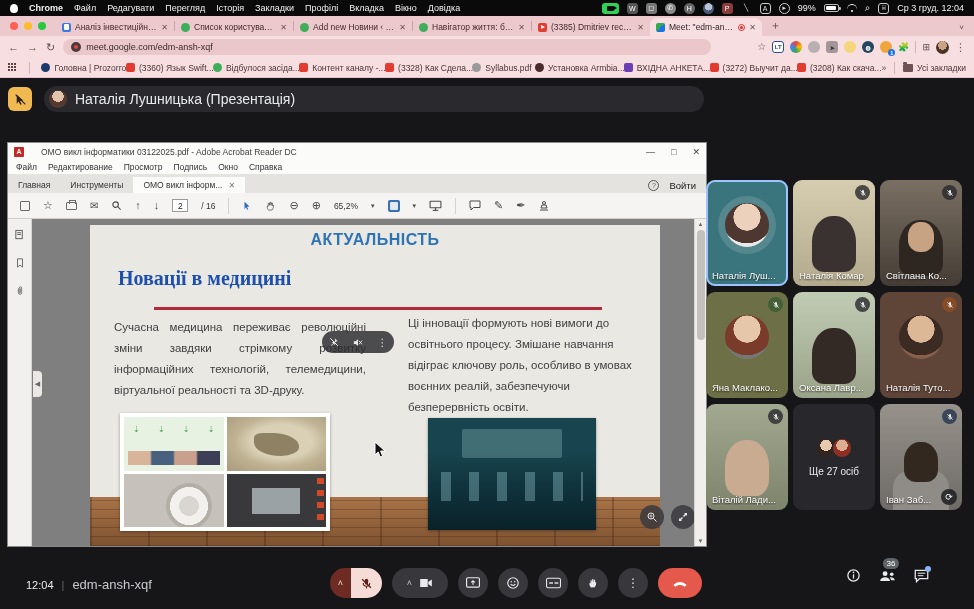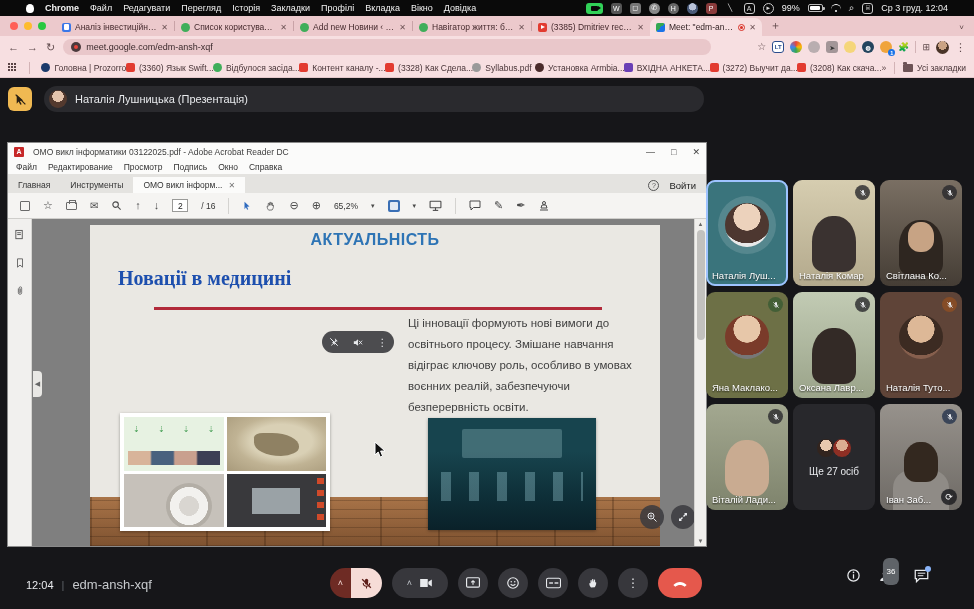--- a/index.html
+++ b/index.html
@@ -2,21 +2,21 @@
 <html><head>
 <meta charset="utf-8">
 <style>
   * { margin:0; padding:0; box-sizing:border-box; }
   html,body { background:#000; }
   body { font-family:"Liberation Sans", sans-serif; }
   .screen { position:relative; width:974px; height:609px; overflow:hidden; background:#1a1a1e; }
 
   
   .menubar { position:absolute; left:0; top:0; width:974px; height:16px; background:#0a0a0a;
-    display:flex; align-items:center; color:#f2f2f2; font-size:9px; padding:0 26px; }
+    display:flex; align-items:center; color:#f2f2f2; font-size:9px; padding:0 10px; }
   .menubar .mb-left { display:flex; align-items:center; gap:11px; }
   .menubar .mb-item.first { font-weight:bold; }
   .menubar .mb-right { margin-left:auto; display:flex; align-items:center; gap:8px; }
   .apple-glyph { width:8px; height:9px; background:#fff; border-radius:50% 50% 45% 45%; display:inline-block; }
   .mb-app { width:11px; height:11px; border-radius:3px; display:inline-flex; align-items:center; justify-content:center;
     font-size:7px; color:#fff; }
   .cam-green { width:17px; height:11px; border-radius:3px; background:#31d158; display:inline-flex; align-items:center; justify-content:center; }
   .cam-green i { width:7px; height:5px; background:#0a0a0a; border-radius:1px; display:block; position:relative; }
   .cam-green i:after { content:""; position:absolute; right:-3px; top:0.5px; border-left:3px solid #0a0a0a;
     border-top:2px solid transparent; border-bottom:2px solid transparent; }
@@ -80,25 +80,25 @@
   .folder-ico:before { content:""; position:absolute; left:0; top:-2px; width:4px; height:2px; background:#6d5356; border-radius:1px 1px 0 0; }
 
   
   .meet-area { position:absolute; left:0; top:78px; width:974px; height:531px; background:#161619; }
   .amber-btn { position:absolute; left:8px; top:9px; width:24px; height:24px; border-radius:6px; background:#f0b952;
     display:flex; align-items:center; justify-content:center; }
   .presenter-pill { position:absolute; left:44px; top:8px; width:660px; height:26px; border-radius:13px; background:#2a2a2e;
     display:flex; align-items:center; gap:8px; padding:0 5px; }
   .presenter-pill .pav { width:18px; height:18px; border-radius:50%;
     background:radial-gradient(circle at 50% 35%, #e3c3ac 0 38%, #53392e 39%); }
-  .presenter-pill .pname { color:#e8eaed; font-size:11px; }
+  .presenter-pill .pname { color:#e8eaed; font-size:14px; }
 
   
   .pdfwin { position:absolute; left:8px; top:65px; width:698px; height:403px; background:#fbfbfa; outline:1px solid #8a8a8a; }
-  .pdf-titlebar { height:17px; display:flex; align-items:center; gap:9px; padding:0 6px; background:#fbfbfa; }
+  .pdf-titlebar { height:17px; display:flex; align-items:center; gap:17px; padding:0 6px; background:#fbfbfa; }
   .adobe-ico { width:10px; height:10px; background:#c62828; color:#fff; font-size:7px; font-weight:bold;
     display:flex; align-items:center; justify-content:center; border-radius:1px; }
   .pdf-title { font-size:8.5px; color:#3c3c3c; }
   .win-btns { margin-left:auto; display:flex; gap:16px; font-size:9px; color:#444; }
   .pdf-menu { height:14px; display:flex; gap:11px; padding:0 8px; font-size:8.5px; color:#333; align-items:center; background:#fbfbfa; }
   .pdf-tabrow { height:19px; background:#e4e3e0; display:flex; align-items:flex-end; font-size:8.5px; color:#333; }
   .ptab { padding:3px 10px; } .ptab.doc { background:#fbfbfa; display:flex; gap:6px; align-items:center; }
   .ptab .x { color:#777; font-size:8px; }
   .ptab-right { margin-left:auto; display:flex; align-items:center; gap:10px; padding:0 10px 2px; }
   .help-circ { width:11px; height:11px; border:1px solid #555; border-radius:50%; font-size:7px; color:#555;
@@ -210,21 +210,21 @@
   .mic-pill .mp-l { width:21px; background:#6e2b24; color:#f1d7d3; display:flex; align-items:center; justify-content:center; font-size:9px; }
   .mic-pill .mp-r { flex:1; background:#f6dcd7; color:#5f1f1a; display:flex; align-items:center; justify-content:center; }
   .cam-pill { width:56px; height:30px; border-radius:16px; background:#37373c; color:#e8eaed;
     display:flex; align-items:center; justify-content:center; gap:7px; }
   .cam-pill .chev { font-size:9px; color:#bdc1c6; }
   .endcall { width:44px; height:30px; border-radius:16px; background:#e5584c; color:#fff;
     display:flex; align-items:center; justify-content:center; }
   .bb-right { position:absolute; right:14px; top:8px; display:flex; align-items:center; gap:18px; color:#e8eaed; }
   .bb-ric { position:relative; display:flex; align-items:center; justify-content:center; }
   .count-badge { position:absolute; top:-11px; left:50%; transform:translateX(-30%); background:#5f6368; color:#fff;
-    font-size:8px; padding:8px 4px; border-radius:6px; line-height:11px; }
+    font-size:8px; padding:0 4px; border-radius:6px; line-height:11px; }
   .blue-dot { position:absolute; right:-2px; top:-3px; width:6px; height:6px; border-radius:50%; background:#8ab4f8; }
   .grid-ico { display:grid; grid-template-columns:repeat(3,3px); grid-template-rows:repeat(3,3px); gap:2px; }
   .grid-ico i { background:#e8eaed; border-radius:1px; }
   svg { display:block; }
 </style>
 </head>
 <body>
 
 <div class="screen">
 
@@ -502,20 +502,21 @@
               <path d="M8 6v10a4 4 0 0 0 8 0V5a3 3 0 0 0-6 0v10a1.5 1.5 0 0 0 3 0V6" fill="none" stroke="#555" stroke-width="1.8"></path>
             </svg>
         </div>
         <div class="collapse-tab">◀</div>
 
         <div class="slide">
           <div class="floor"></div>
           <div class="slide-title">АКТУАЛЬНІСТЬ</div>
           <div class="h-left">Новації в медицині</div>
           <div class="redline"></div>
+          <div class="p-left">Сучасна медицина переживає революційні зміни завдяки стрімкому розвитку інформаційних технологій, телемедицини, віртуальної реальності та 3D-друку.</div>
           <div class="p-right">Ці інновації формують нові вимоги до освітнього процесу. Змішане навчання відіграє ключову роль, особливо в умовах воєнних реалій, забезпечуючи безперервність освіти.</div>
           <div class="collage">
             <div class="cq diagram">
                 <span>⇣</span>
                 <span>⇣</span>
                 <span>⇣</span>
                 <span>⇣</span>
               </div>
             <div class="cq jaw"></div>
             <div class="cq mri"></div>

